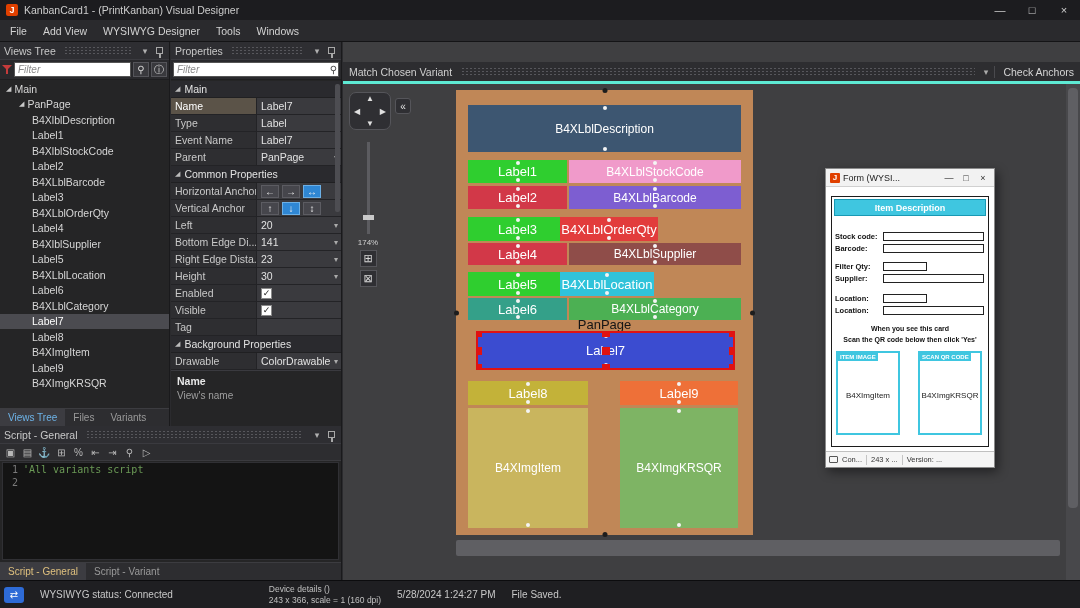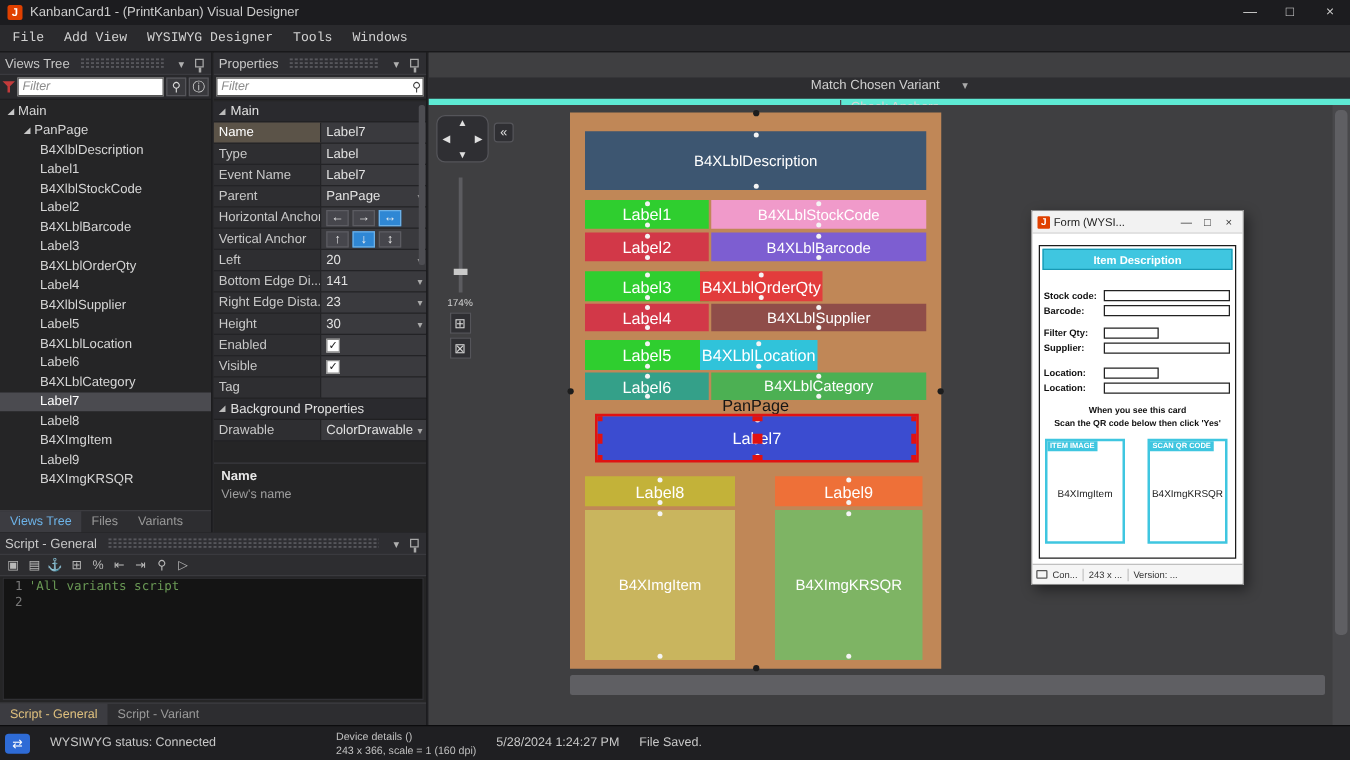--- a/index.html
+++ b/index.html
@@ -9,21 +9,21 @@
   
   .titlebar { position:absolute; left:0; top:0; width:1080px; height:20px; background:#1c1c1f;
     display:flex; align-items:center; gap:6px; padding-left:6px; font-size:10.5px; }
   .tb-logo { width:12px; height:12px; background:#e04000; color:#fff; font-size:9px; font-weight:bold;
     display:flex; align-items:center; justify-content:center; border-radius:2px; }
   .tb-controls { margin-left:auto; display:flex; height:20px; }
   .tb-btn { width:32px; display:flex; align-items:center; justify-content:center; color:#cfcfcf; font-size:11px; }
 
   
   .menubar { position:absolute; left:0; top:20px; width:1080px; height:22px; background:#2a2a2d;
-    display:flex; align-items:center; padding-left:2px; border-bottom:1px solid #141416;font-family:Liberation Mono, monospace; }
+    display:flex; align-items:center; padding-left:2px; border-bottom:1px solid #141416; }
   .menu-item { padding:3px 8px; font-size:10.5px; color:#d2d2d2; }
 
   
   .panel { position:absolute; background:#252526; border-right:1px solid #1a1a1c; overflow:hidden; }
   .panel-header { height:18px; display:flex; align-items:center; gap:5px; background:#2e2e32;
     border-bottom:1px solid #3a3a3f; padding:0 4px; color:#c8c8c8; font-size:10.5px; white-space:nowrap; }
   .drag-dots { flex:1; height:9px; background-image:radial-gradient(#57575c 1px, transparent 1.2px);
     background-size:4px 3px; margin:0 3px; }
   .hdr-icon { color:#b0b0b0; font-size:9px; width:12px; text-align:center; }
   .pin { width:7px; height:7px; border:1.5px solid #a8a8a8; display:inline-block; position:relative; margin-right:2px; }
@@ -90,21 +90,21 @@
   .gutter { width:20px; text-align:right; padding-right:5px; color:#7a7a7a; flex:0 0 auto; }
   .code-text { color:#6a9955; white-space:pre; }
 
   
   #designer { position:absolute; left:343px; top:42px; right:0; bottom:28px; background:#3f3f41; }
   .designer-tabbar { position:absolute; left:0; top:0; right:0; height:20px; background:#27272a;
     border-bottom:1px solid #3c3c40; display:flex; align-items:flex-end; }
   .designer-tab { height:19px; background:#3d3d42; color:#ececec; font-size:10.5px; padding:3px 12px; }
   .designer-toolbar { position:absolute; left:0; top:20px; right:0; height:22px; background:#2d2d30;
     display:flex; align-items:center; font-size:10.5px; color:#cfcfcf; padding:0 6px; gap:6px;
-    border-bottom:5px solid #5eead4;flex-direction:column; }
+    border-bottom:3px solid #5eead4; }
   .combo { flex:1; display:flex; align-items:center; gap:6px; }
   .combo-caret { color:#aaa; font-size:9px; }
   .check-anchors { padding-left:8px; border-left:1px solid #4a4a4e; color:#d5d5d5; }
 
   .canvas { position:absolute; left:0; top:42px; right:0; bottom:0; background:#3f3f41; overflow:hidden; }
 
   .navpad { position:absolute; left:6px; top:8px; width:42px; height:38px; background:#2f2f33;
     border:1px solid #55555a; border-radius:7px; color:#e0e0e0; }
   .navpad span { position:absolute; font-size:8px; }
   .nav-up { left:50%; top:1px; transform:translateX(-50%); }
@@ -315,20 +315,24 @@
           <span>Label7</span>
         </div>
       </div>
       <div class="prop-row">
         <div class="prop-name">Parent</div>
         <div class="prop-val">
           <span>PanPage</span>
           <span class="caret">▾</span>
         </div>
       </div>
+      <div class="prop-section">
+        <span class="section-arrow">◢</span>
+        <span>Common Properties</span>
+      </div>
       <div class="prop-row">
         <div class="prop-name">Horizontal Anchor</div>
         <div class="prop-val">
           <span class="anchor-btn">←</span>
           <span class="anchor-btn">→</span>
           <span class="anchor-btn active">↔</span>
         </div>
       </div>
       <div class="prop-row">
         <div class="prop-name">Vertical Anchor</div>

